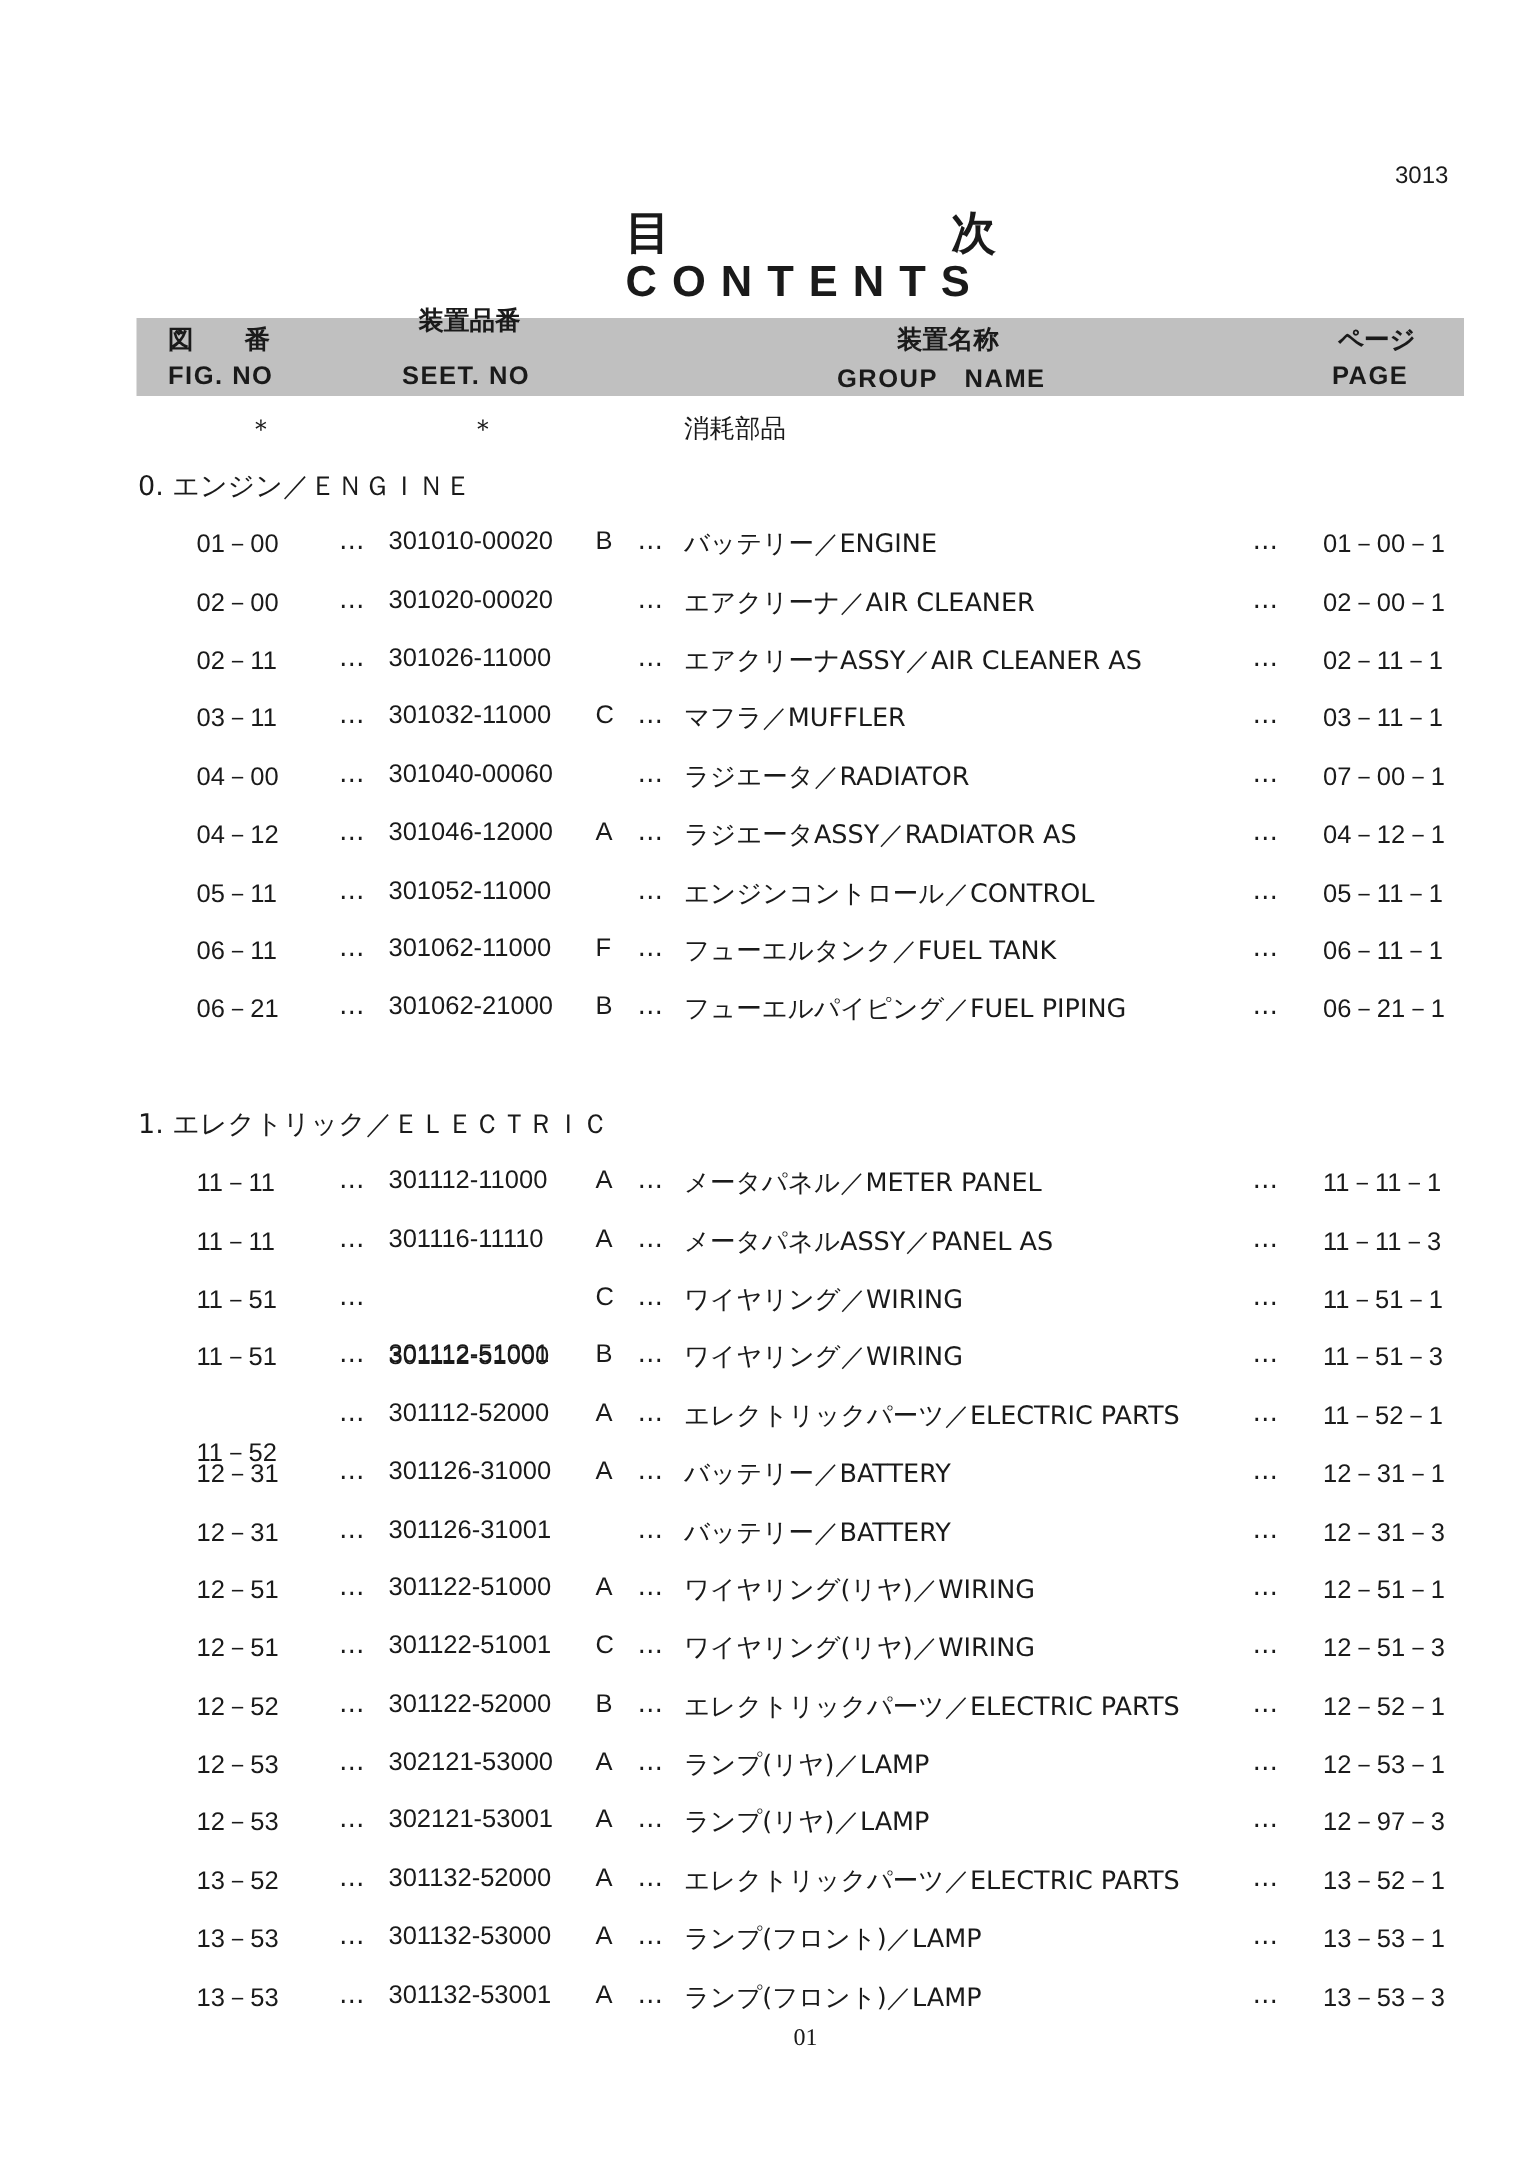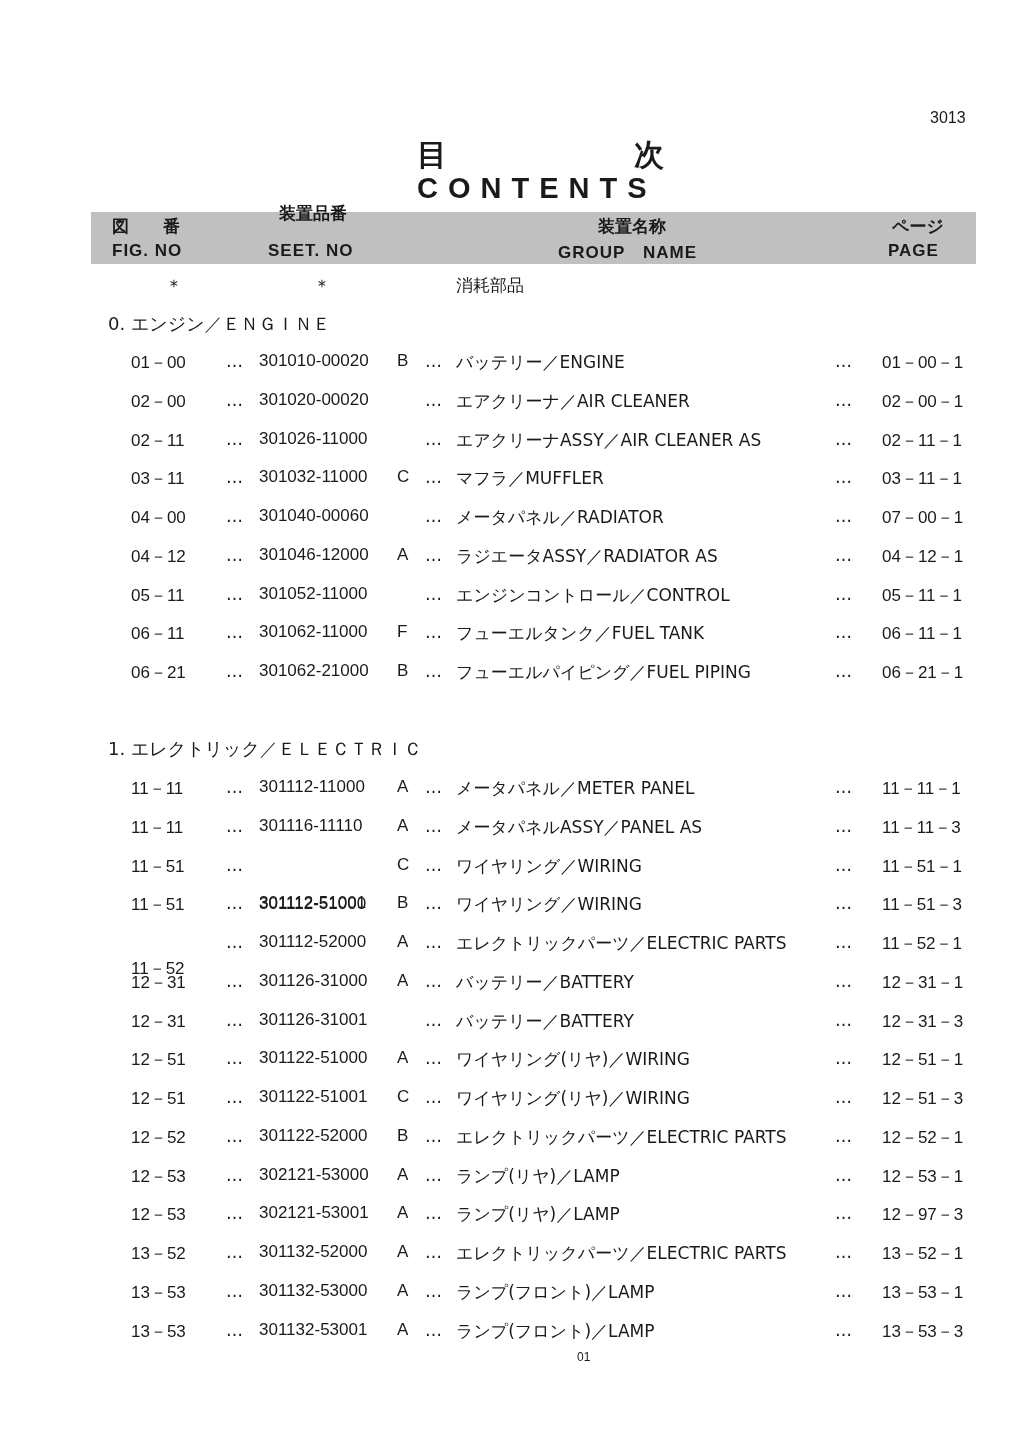--- a/index.html
+++ b/index.html
@@ -8,32 +8,32 @@
   .abs { position: absolute; white-space: nowrap; }
   .doc-no { left: 930px; top: 109px; font-size: 16px; font-family: "Liberation Sans", sans-serif; }
   .title-jp { top: 135px; font-size: 30px; font-weight: bold; }
   .title-jp.a { left: 417px; }
   .title-jp.b { left: 634px; }
   .title-en { left: 417px; top: 172px; font-size: 29px; font-weight: bold; letter-spacing: 10px; font-family: "Liberation Sans", sans-serif; }
   .hdr-bar { left: 91px; top: 212px; width: 885px; height: 52px; background: #c0c0c0; }
   .hdr { font-size: 17px; font-weight: bold; }
   .hdr-en { font-size: 17px; font-weight: bold; font-family: "Liberation Sans", sans-serif; letter-spacing: 1px; }
   .star { font-size: 18px; }
-  .section { font-size: 18px; margin-left: 16px; }
+  .section { font-size: 18px; }
   .row { font-size: 17px; height: 24px; }
   .mono { font-family: "Liberation Sans", sans-serif; }
   .col-fig { left: 131px; }
   .col-dot1 { left: 226px; }
   .col-seet { left: 259px; }
   .col-rev { left: 397px; }
   .col-dot2 { left: 425px; }
   .col-name { left: 456px; }
   .col-dot3 { left: 835px; }
   .col-page { left: 882px; }
-  .page-num { left: 529px; top: 1350px; font-size: 12px; font-family: Liberation Sans, sans-serif; margin-left: 48px; }
+  .page-num { left: 529px; top: 1350px; font-size: 16px; font-family: Liberation Serif, serif; }
 </style>
 </head>
 <body>
 
 <div class="abs doc-no">3013</div>
 <div class="abs title-jp a">目</div>
 <div class="abs title-jp b">次</div>
 <div class="abs title-en">CONTENTS</div>
 
 <div class="abs hdr-bar"></div>
@@ -91,21 +91,21 @@
       <div class="abs row col-name" style="top: 467.25px;">マフラ／MUFFLER</div>
       <div class="abs row col-dot3" style="top: 467.25px;">…</div>
       <div class="abs row col-page mono" style="top: 467.25px;">03－11－1</div>
     </div>
     <div>
       <div class="abs row col-fig mono" style="top: 506px;">04－00</div>
       <div class="abs row col-dot1" style="top: 506px;">…</div>
       <div class="abs row col-seet mono" style="top: 506px;">301040-00060</div>
       <div class="abs row col-rev mono" style="top: 506px;"></div>
       <div class="abs row col-dot2" style="top: 506px;">…</div>
-      <div class="abs row col-name" style="top: 506px;">メータパネル／RADIATOR</div>
+      <div class="abs row col-name" style="top: 506px;">ラジエータ／RADIATOR</div>
       <div class="abs row col-dot3" style="top: 506px;">…</div>
       <div class="abs row col-page mono" style="top: 506px;">07－00－1</div>
     </div>
     <div>
       <div class="abs row col-fig mono" style="top: 544.75px;">04－12</div>
       <div class="abs row col-dot1" style="top: 544.75px;">…</div>
       <div class="abs row col-seet mono" style="top: 544.75px;">301046-12000</div>
       <div class="abs row col-rev mono" style="top: 544.75px;">A</div>
       <div class="abs row col-dot2" style="top: 544.75px;">…</div>
       <div class="abs row col-name" style="top: 544.75px;">ラジエータASSY／RADIATOR AS</div>

